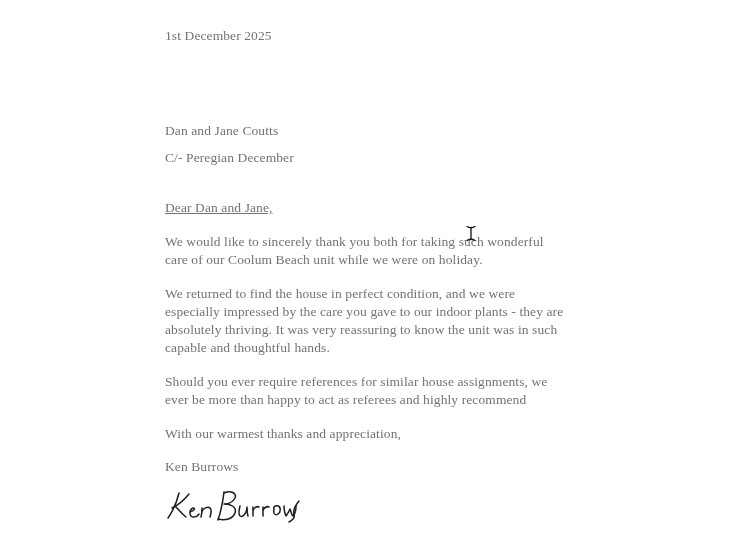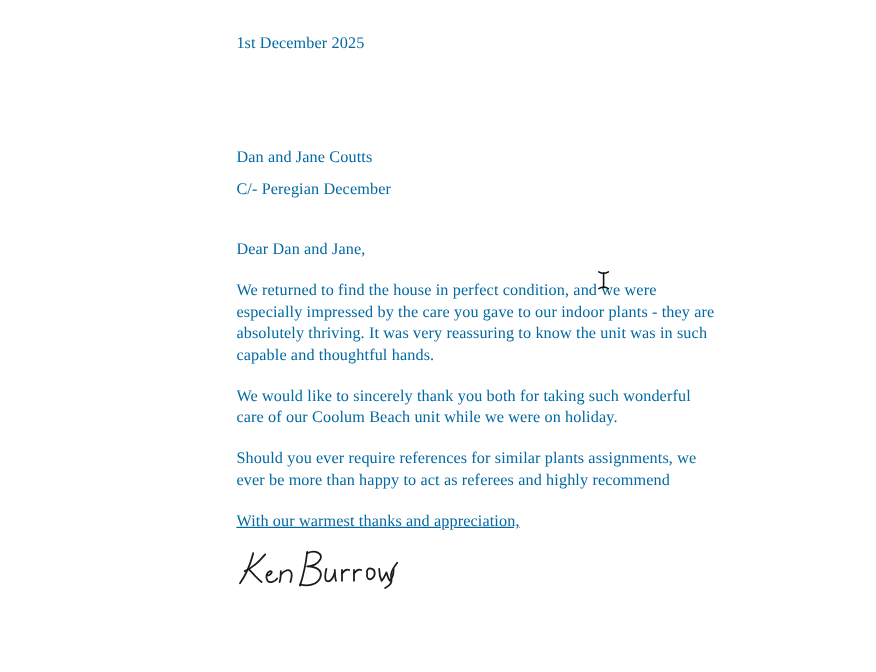--- a/index.html
+++ b/index.html
@@ -7,39 +7,38 @@
     padding: 0;
     background: #ffffff;
   }
   .page {
     position: relative;
     width: 670px;
     height: 560px;
     background: #ffffff;
     overflow: hidden;
     font-family: "Liberation Serif", "DejaVu Serif", serif;
-    color: #0369a1;
-    margin-left: 32px;
+    color: #737373;
   }
   .letter {
     position: absolute;
     left: 165px;
     top: 27px;
     width: 412px;
     font-size: 13.5px;
     line-height: 18px;
     letter-spacing: 0.1px;
   }
   .line { height: 18px; white-space: nowrap; }
   .date          { margin-bottom: 77px; }
   .recipient-name    { margin-bottom: 9px; }
   .recipient-address { margin-bottom: 32px; }
-  .salutation    { margin-bottom: 16px; }
+  .salutation    { margin-bottom: 16px; text-decoration: underline; }
   .para          { margin-bottom: 16px; }
-  .closing       { margin-bottom: 15px; text-decoration: underline; }
+  .closing       { margin-bottom: 15px; }
   .sender-name   { margin-bottom: 14px; }
   .signature {
     display: block;
     margin-left: 2px;
   }
   .signature svg path {
     fill: none;
     stroke: #1c1c1c;
     stroke-width: 1.5;
     stroke-linecap: round;
@@ -69,38 +68,39 @@
 
     <div class="line date">1st December 2025</div>
 
     <div class="line recipient-name">Dan and Jane Coutts</div>
 
     <div class="line recipient-address">C/- Peregian December</div>
 
     <div class="line salutation">Dear Dan and Jane,</div>
 
     <div class="para">
+      <div class="line">We would like to sincerely thank you both for taking such wonderful</div>
+      <div class="line">care of our Coolum Beach unit while we were on holiday.</div>
+    </div>
+
+    <div class="para">
       <div class="line">We returned to find the house in perfect condition, and we were</div>
       <div class="line">especially impressed by the care you gave to our indoor plants - they are</div>
       <div class="line">absolutely thriving. It was very reassuring to know the unit was in such</div>
       <div class="line">capable and thoughtful hands.</div>
     </div>
 
     <div class="para">
-      <div class="line">We would like to sincerely thank you both for taking such wonderful</div>
-      <div class="line">care of our Coolum Beach unit while we were on holiday.</div>
-    </div>
-
-    <div class="para">
-      <div class="line">Should you ever require references for similar plants assignments, we</div>
+      <div class="line">Should you ever require references for similar house assignments, we</div>
       <div class="line">ever be more than happy to act as referees and highly recommend</div>
     </div>
 
     <div class="line closing">With our warmest thanks and appreciation,</div>
 
+    <div class="line sender-name">Ken Burrows</div>
 
     <div class="signature" aria-label="Ken Burrows">
       <svg width="134" height="36" viewBox="0 0 134 36">
 
         <path d="M12,3 C10,11 6,21 1,28"></path>
         <path d="M22,4 C17,10 12,15 5,18"></path>
         <path d="M8,16 C12,20 15,24 19,27"></path>
 
         <path d="M23,22 C27,21 29,18 26,18 C23,19 22,23 24,26 C26,28 30,27 32,24"></path>
 

